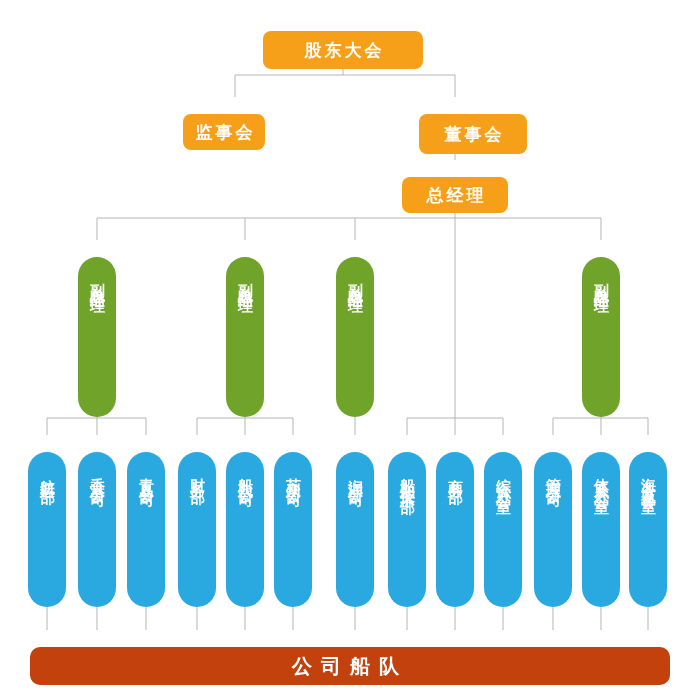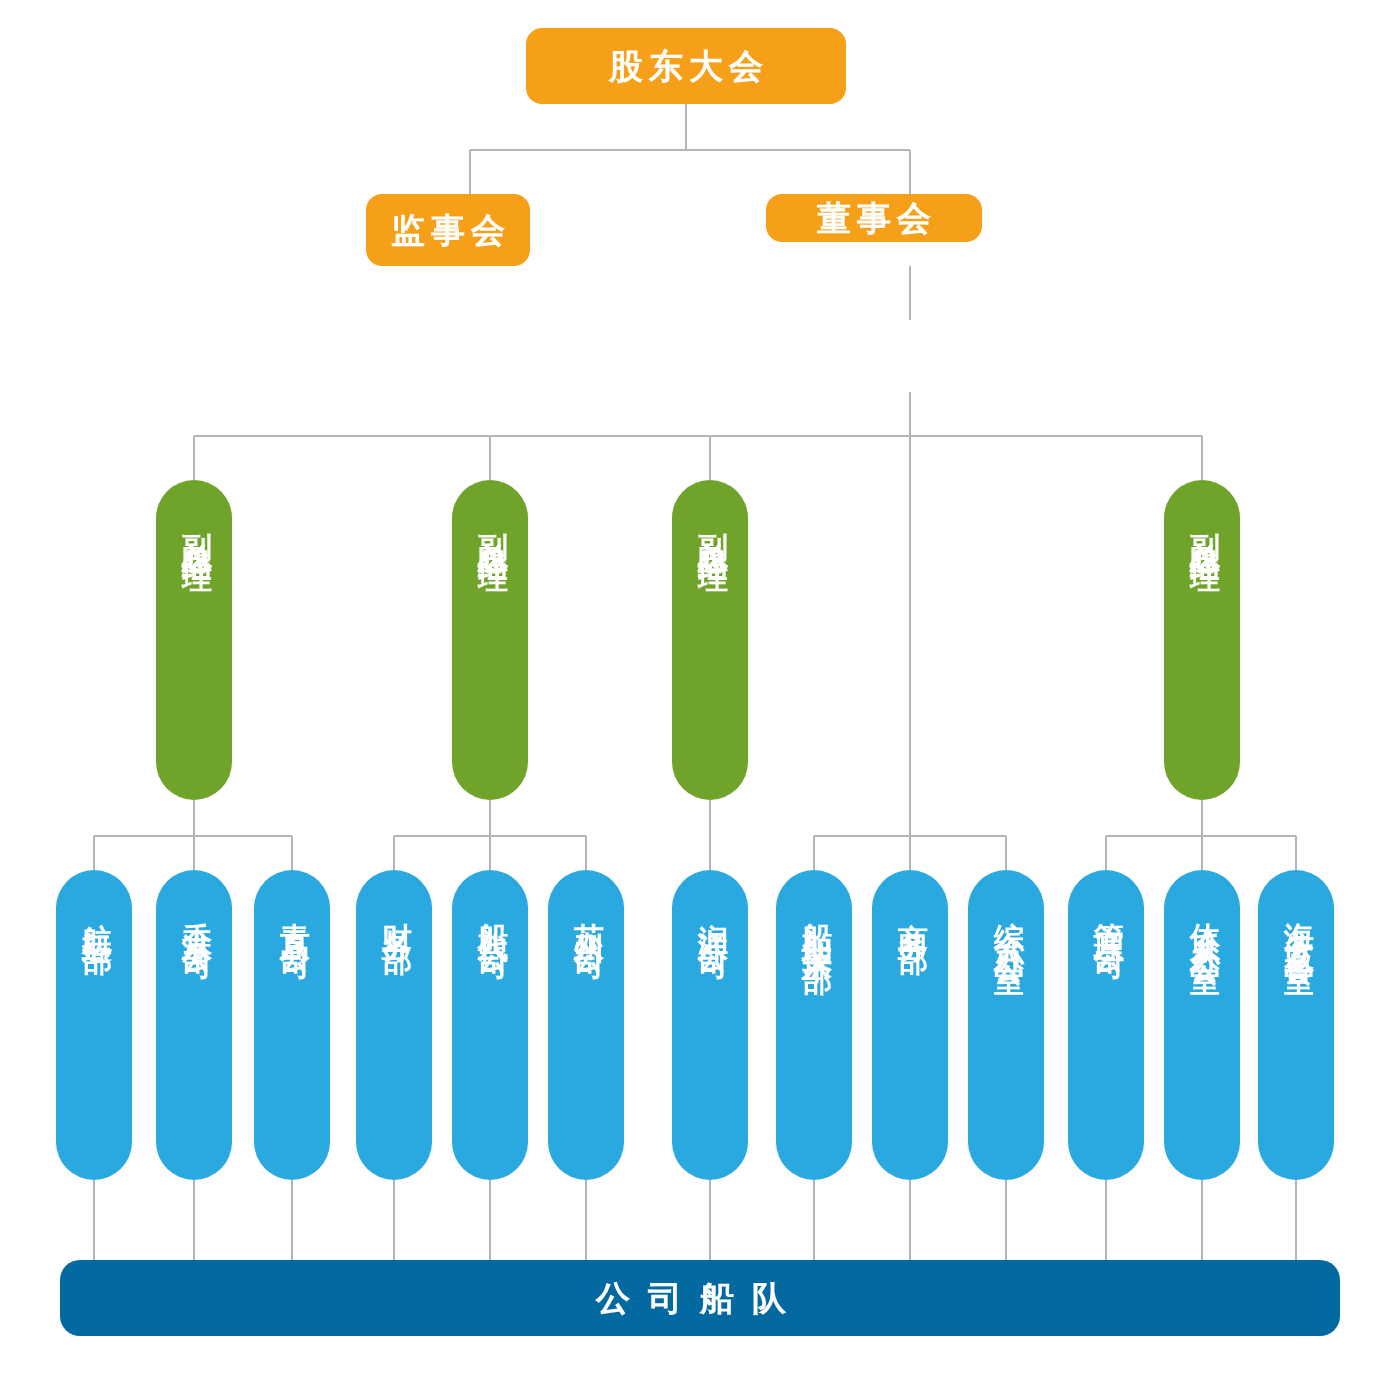--- a/index.html
+++ b/index.html
@@ -23,20 +23,21 @@
   }
   .node {
     position: absolute;
     z-index: 1;
     color: #ffffff;
     font-weight: bold;
     display: flex;
     align-items: center;
     justify-content: center;
     box-sizing: border-box;
+    margin-top: 17px;
   }
   .hnode {
     background: #f6a019;
     border-radius: 8px;
     font-size: 17px;
     letter-spacing: 3px;
     padding-left: 3px;
   }
   .vnode {
     width: 38px;
@@ -44,23 +45,23 @@
     writing-mode: vertical-rl;
     text-orientation: upright;
     font-size: 15px;
     letter-spacing: 5px;
     justify-content: flex-start;
     padding-top: 14px;
   }
   .green { background: #6fa32a; top: 240px; height: 160px; }
   .blue  { background: #2aa9e0; top: 435px; height: 155px; }
   .bar {
-    background: #0369a1;
+    background: #c2410c;
     border-radius: 10px;
-    font-size: 17px;
+    font-size: 20px;
     letter-spacing: 9px;
     padding-left: 0;
   }
 </style>
 </head>
 <body>
 
 <div class="canvas">
 
   <svg class="lines" width="700" height="696" viewBox="0 0 700 696">
@@ -108,22 +109,23 @@
       M503 590V630
       M553 590V630
       M601 590V630
       M648 590V630"></path>
   </svg>
 
   <div class="node hnode" style="left:263px;top:14px;width:160px;height:38px">股东大会</div>
 
   <div class="node hnode" style="left:183px;top:97px;width:82px;height:36px">监事会</div>
 
-  <div class="node hnode" style="left:383px;top:97px;width:108px;height:24px">董事会</div>
+  <div class="node hnode" style="left:419px;top:97px;width:108px;height:40px">董事会</div>
 
+  <div class="node hnode" style="left:402px;top:160px;width:106px;height:36px">总经理</div>
 
   <div class="node vnode green" style="left:78px">副总经理</div>
   <div class="node vnode green" style="left:226px">副总经理</div>
   <div class="node vnode green" style="left:336px">副总经理</div>
   <div class="node vnode green" style="left:582px">副总经理</div>
 
   <div class="node vnode blue" style="left:28px">航运部</div>
   <div class="node vnode blue" style="left:78px">香港公司</div>
   <div class="node vnode blue" style="left:127px">青岛公司</div>
   <div class="node vnode blue" style="left:178px">财务部</div>

